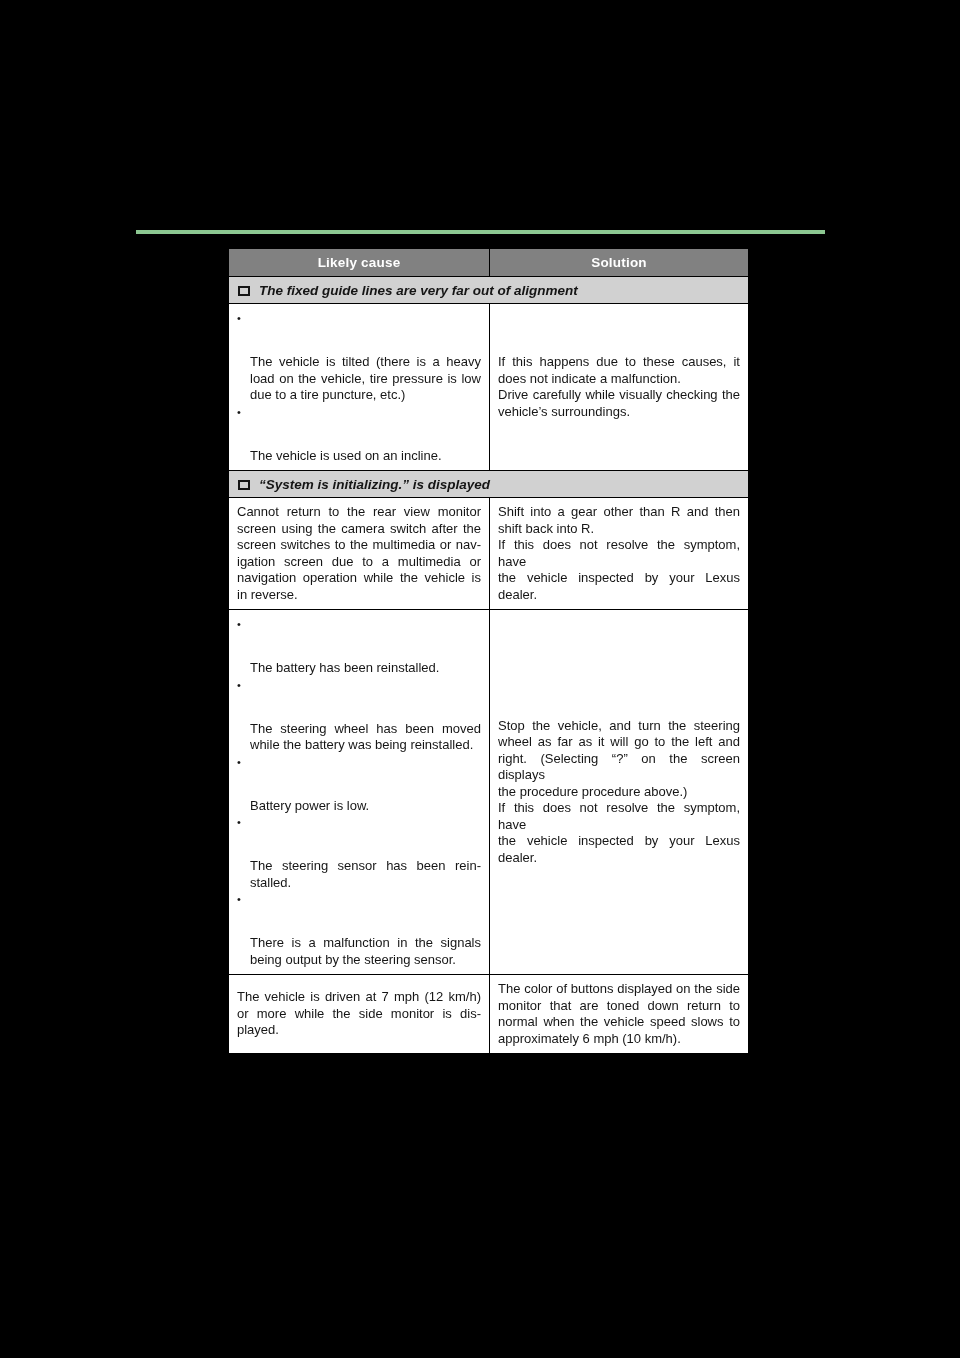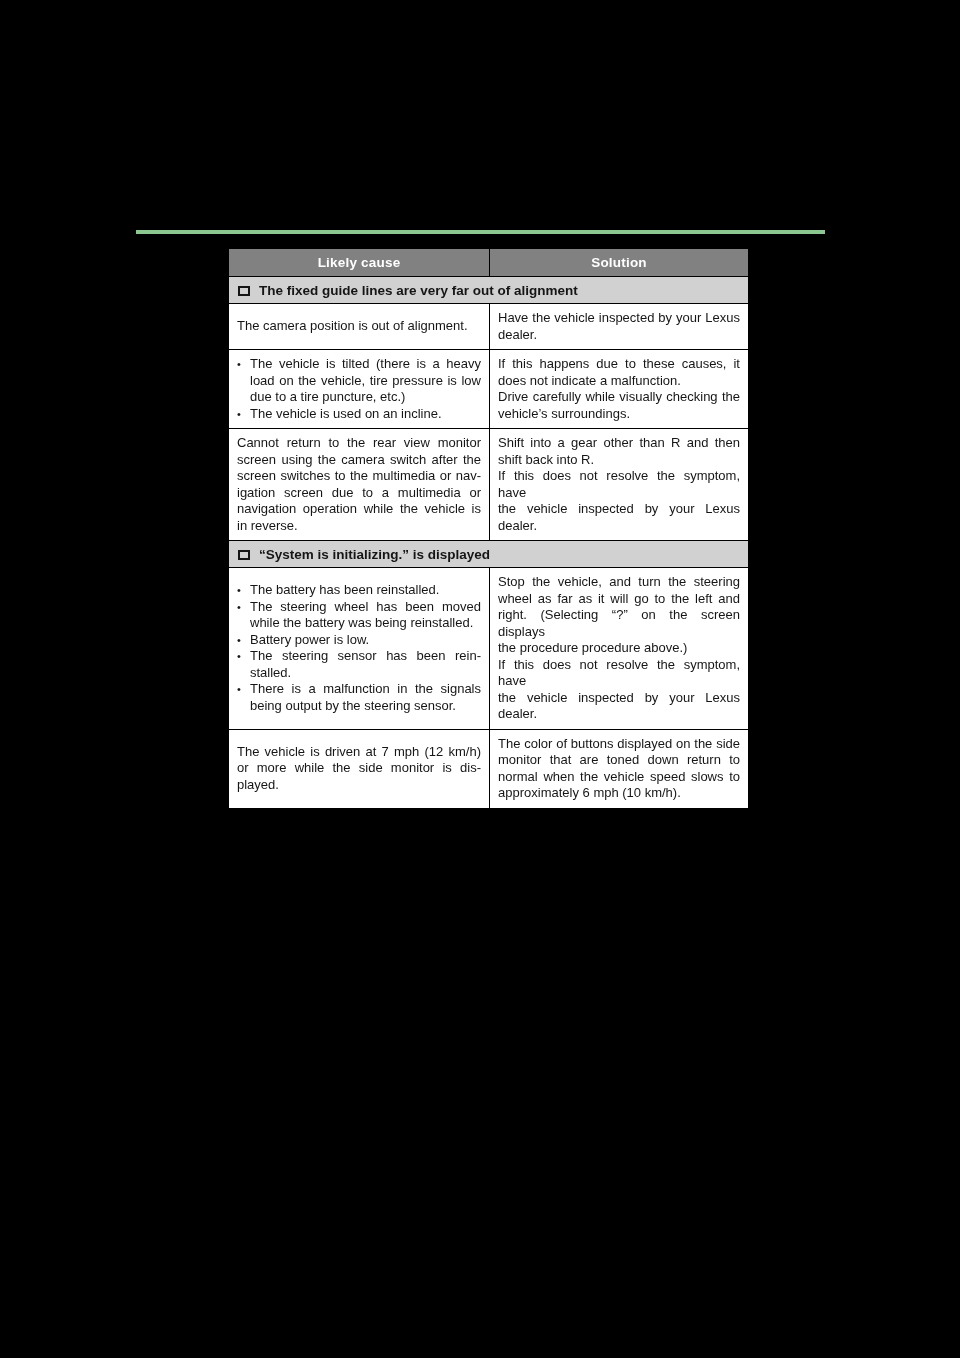--- a/index.html
+++ b/index.html
@@ -41,20 +41,21 @@
     padding: 6px 4px;
     letter-spacing: 0.2px;
   }
   td.section-cell {
     background: var(--section-bg, #d1d1d1);
     padding: 5px 9px 4px 9px;
     font-size: 13.5px;
     font-weight: bold;
     color: #151515;
     line-height: 17px;
+    font-style: italic;
   }
   .checkbox {
     display: inline-block;
     width: 12px;
     height: 10px;
     border: 2px solid #151515;
     margin-right: 9px;
     vertical-align: -1px;
     background: transparent;
   }
@@ -69,21 +70,21 @@
   .para { }
   .line { text-align: left; }
   .just { text-align: justify; text-align-last: justify; }
   .bullet { display: flex; align-items: flex-start; }
   .bullet-marker {
     flex: 0 0 13px;
     font-size: 11px;
     line-height: 16.5px;
     color: #161616;
   }
-  .bullet-text { flex: 1 1 auto; min-width: 0; }
+  .bullet-text { flex: 1 1 auto; min-width: 0; margin-top: 44px; }
   .watermark {
     position: absolute;
     top: 1326px;
     right: 16px;
     font-size: 25px;
     line-height: 25px;
     color: var(--watermark-color, #909090);
   }
 </style>
 </head>
@@ -102,33 +103,20 @@
         <th>Likely cause</th>
         <th>Solution</th>
       </tr>
     </thead>
     <tbody>
         <tr>
           <td class="section-cell" colspan="2"><span class="checkbox"></span><span>The fixed guide lines are very far out of alignment</span></td>
         </tr>
         <tr>
           <td class="cause-cell">
-            <div class="para">
-              <div class="line">The camera position is out of alignment.</div>
-            </div>
-          </td>
-          <td class="solution-cell">
-            <div class="para">
-              <div class="line just">Have the vehicle inspected by your Lexus</div>
-              <div class="line">dealer.</div>
-            </div>
-          </td>
-        </tr>
-        <tr>
-          <td class="cause-cell">
             <div class="bullet">
               <span class="bullet-marker">•</span>
               <div class="bullet-text">
                 <div class="para">
                   <div class="line just">The vehicle is tilted (there is a heavy</div>
                   <div class="line just">load on the vehicle, tire pressure is low</div>
                   <div class="line">due to a tire puncture, etc.)</div>
                 </div>
               </div>
             </div>
@@ -144,20 +132,23 @@
           <td class="solution-cell">
             <div class="para">
               <div class="line just">If this happens due to these causes, it</div>
               <div class="line">does not indicate a malfunction.</div>
             </div>
             <div class="para">
               <div class="line just">Drive carefully while visually checking the</div>
               <div class="line">vehicle’s surroundings.</div>
             </div>
           </td>
+        </tr>
+        <tr>
+          <td class="section-cell" colspan="2"><span class="checkbox"></span><span>“System is initializing.” is displayed</span></td>
         </tr>
         <tr>
           <td class="cause-cell">
             <div class="para">
               <div class="line just">Cannot return to the rear view monitor</div>
               <div class="line just">screen using the camera switch after the</div>
               <div class="line just">screen switches to the multimedia or nav-</div>
               <div class="line just">igation screen due to a multimedia or</div>
               <div class="line just">navigation operation while the vehicle is</div>
               <div class="line">in reverse.</div>
@@ -169,23 +160,20 @@
               <div class="line">shift back into R.</div>
             </div>
             <div class="para">
               <div class="line just">If this does not resolve the symptom, have</div>
               <div class="line just">the vehicle inspected by your Lexus</div>
               <div class="line">dealer.</div>
             </div>
           </td>
         </tr>
         <tr>
-          <td class="section-cell" colspan="2"><span class="checkbox"></span><span>“System is initializing.” is displayed</span></td>
-        </tr>
-        <tr>
           <td class="cause-cell">
             <div class="bullet">
               <span class="bullet-marker">•</span>
               <div class="bullet-text">
                 <div class="para">
                   <div class="line">The battery has been reinstalled.</div>
                 </div>
               </div>
             </div>
             <div class="bullet">

